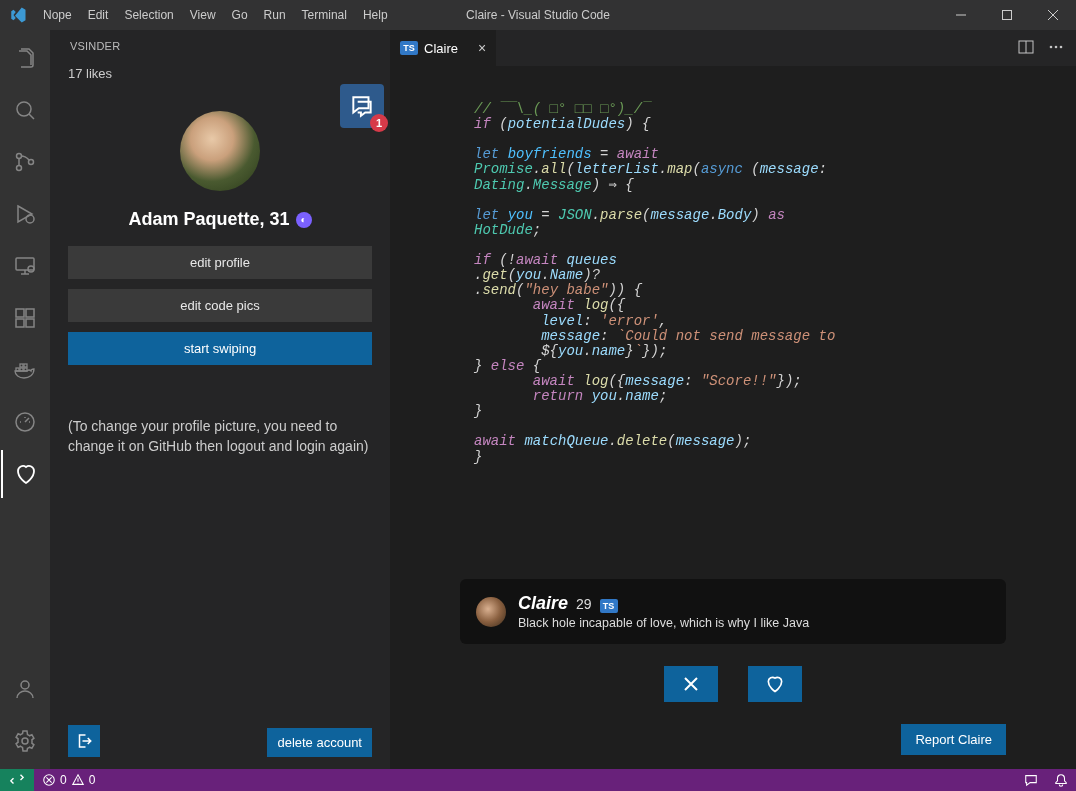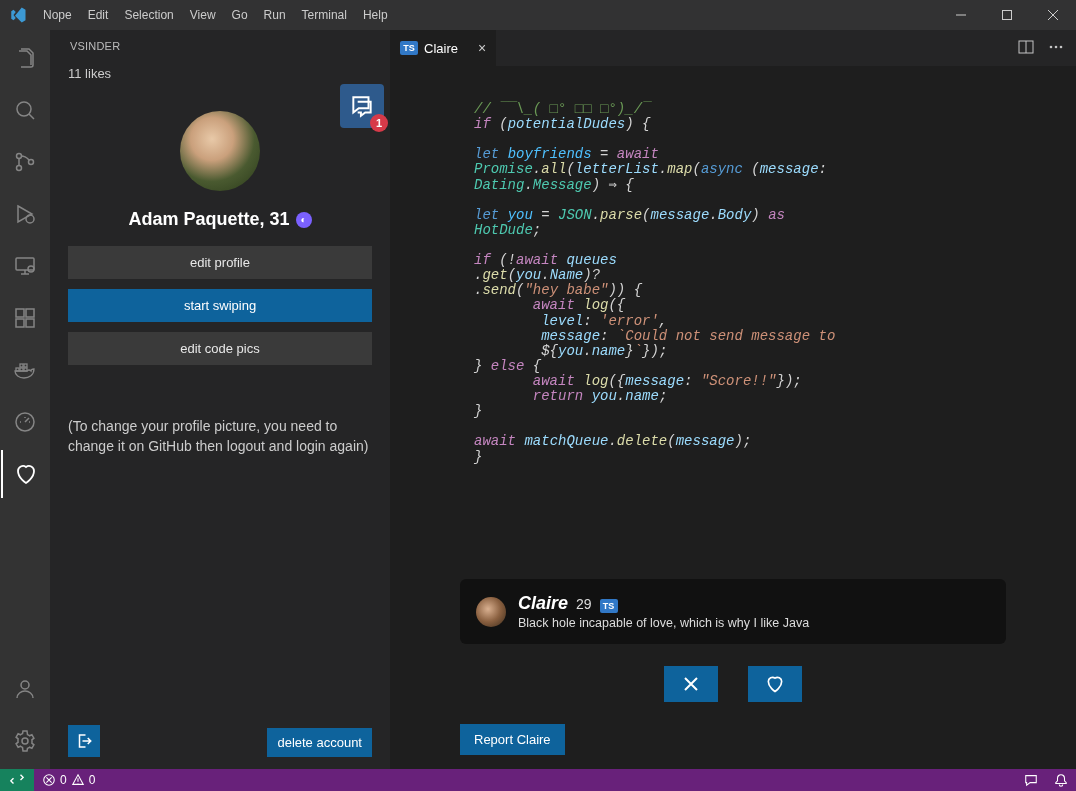--- a/index.html
+++ b/index.html
@@ -250,21 +250,21 @@
 
   .action-row {
     display:flex; justify-content:center; gap:30px;
     margin-top:22px;
   }
   .swipe-btn {
     width:54px; height:36px; background:#0e639c; border:none;
     display:flex; align-items:center; justify-content:center; color:#fff;
   }
   .report-row {
-    display:flex; justify-content:flex-start; margin-top:22px;
+    display:flex; justify-content:flex-end; margin-top:22px;
   }
   .report-btn {
     background:#0e639c; color:#fff; border:none;
     padding:8px 14px; font-size:13px;
   }
 
   
   .statusbar {
     height:22px;
     background:#68217a;
@@ -295,20 +295,21 @@
   <div class="menus">
     <div class="menu-item">Nope</div>
     <div class="menu-item">Edit</div>
     <div class="menu-item">Selection</div>
     <div class="menu-item">View</div>
     <div class="menu-item">Go</div>
     <div class="menu-item">Run</div>
     <div class="menu-item">Terminal</div>
     <div class="menu-item">Help</div>
   </div>
+  <div class="title-center">Claire - Visual Studio Code</div>
   <div class="win-controls">
     <div class="win-btn">
       <svg width="10" height="10" viewBox="0 0 10 10">
           <path stroke="#cccccc" stroke-width="1" d="M0 5h10"></path>
         </svg>
     </div>
     <div class="win-btn">
       <svg width="10" height="10" viewBox="0 0 10 10">
           <rect x="0.5" y="0.5" width="9" height="9" fill="none" stroke="#cccccc" stroke-width="1"></rect>
         </svg>
@@ -400,43 +401,43 @@
             <circle cx="12" cy="12" r="3"></circle>
             <path d="M19 12a7 7 0 0 0-.1-1.2l2-1.6-2-3.4-2.4 1a7 7 0 0 0-2-1.2L14 2h-4l-.5 2.6a7 7 0 0 0-2 1.2l-2.4-1-2 3.4 2 1.6A7 7 0 0 0 5 12c0 .4 0 .8.1 1.2l-2 1.6 2 3.4 2.4-1a7 7 0 0 0 2 1.2L10 22h4l.5-2.6a7 7 0 0 0 2-1.2l2.4 1 2-3.4-2-1.6c.1-.4.1-.8.1-1.2z"></path>
           </svg>
       </div>
     </div>
   </div>
 
   <div class="sidebar">
     <div class="sidebar-title">VSINDER</div>
     <div class="sidebar-content">
-      <div class="likes">11 likes</div>
+      <div class="likes">17 likes</div>
 
       <div class="shortcut-popup">
         <div class="popup-icon-box">
           <svg width="26" height="26" viewBox="0 0 24 24" fill="none" stroke="#ffffff" stroke-width="1.8">
               <path d="M4 4h14v10H9l-5 4V4z"></path>
               <path d="M8 8h12v10h-5l-4 3v-3H8"></path>
             </svg>
           <div class="popup-badge">1</div>
         </div>
       </div>
 
       <div class="avatar-wrap">
         <div class="avatar"></div>
         <div class="profile-name">
           <span>Adam Paquette, 31</span>
           <span class="name-badge">◐</span>
         </div>
       </div>
 
       <button class="btn btn-gray">edit profile</button>
+      <button class="btn btn-gray">edit code pics</button>
       <button class="btn btn-blue">start swiping</button>
-      <button class="btn btn-gray">edit code pics</button>
 
       <div class="help-text">(To change your profile picture, you need to change it on GitHub then logout and login again)</div>
     </div>
 
     <div class="sidebar-bottom">
       <div class="logout-icon-box">
         <svg width="18" height="18" viewBox="0 0 24 24" fill="none" stroke="#ffffff" stroke-width="2">
             <path d="M14 4h-8v16h8M10 12h11M17 8l4 4-4 4"></path>
           </svg>
       </div>

